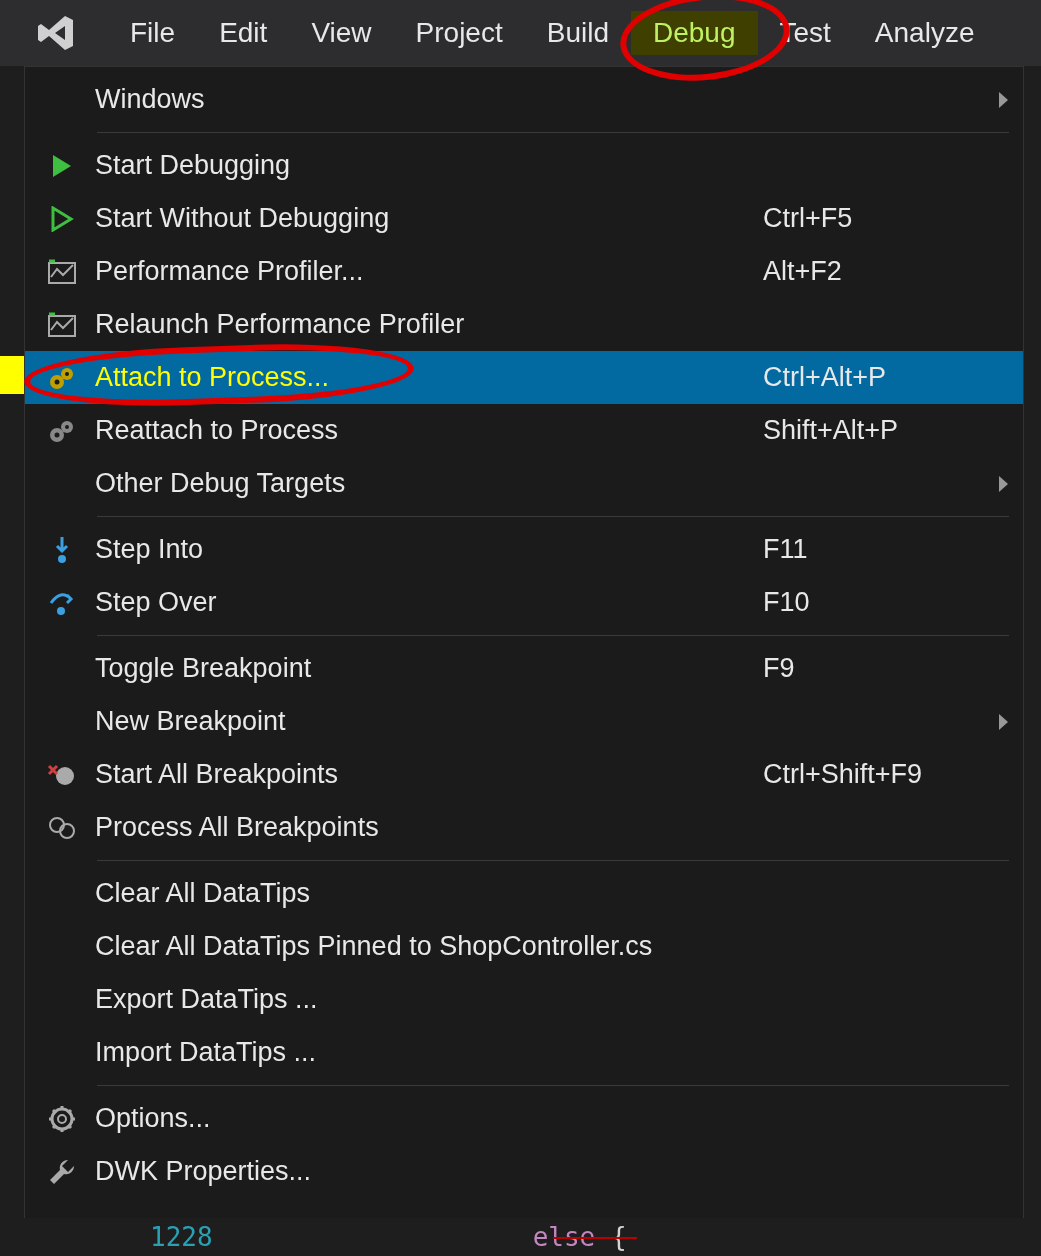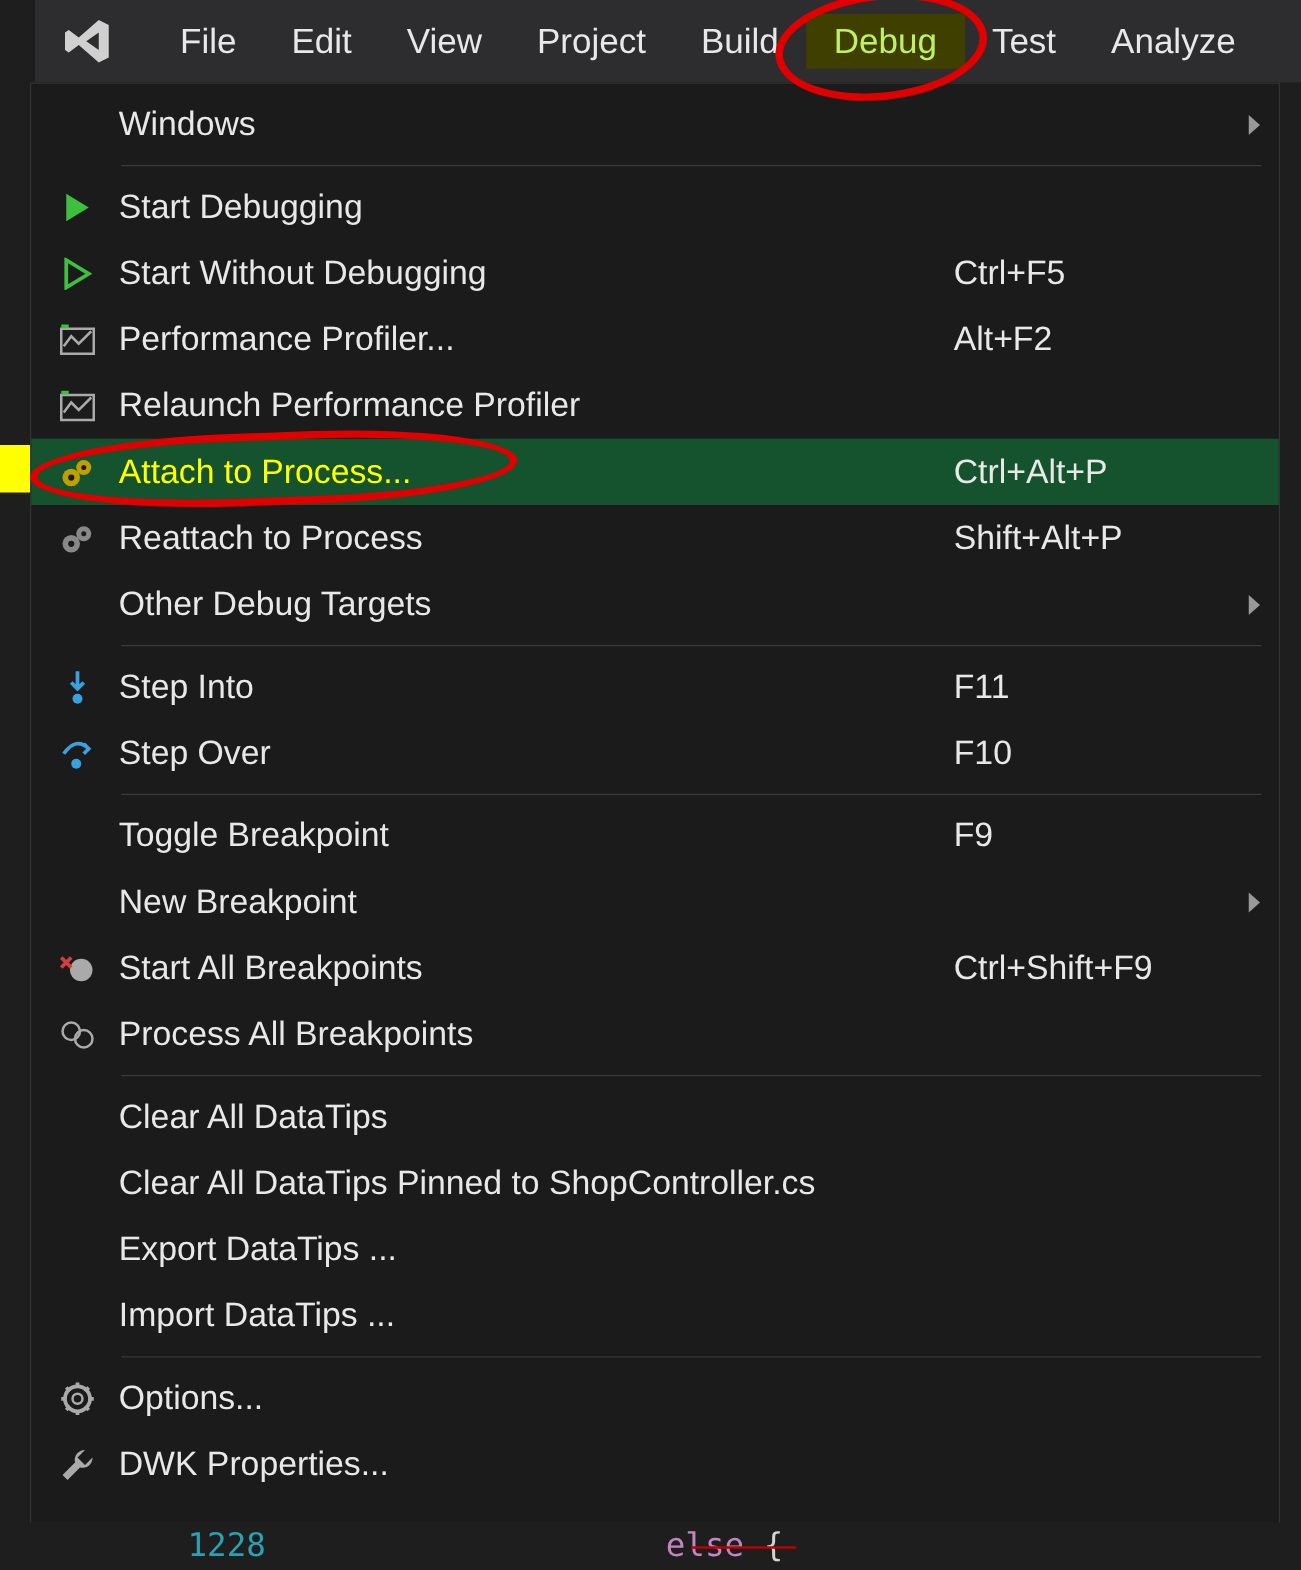--- a/index.html
+++ b/index.html
@@ -10,23 +10,22 @@
     width: 1041px;
     height: 1256px;
     overflow: hidden;
     position: relative;
   }
   .menubar {
     height: 66px;
     background: #2d2d30;
     display: flex;
     align-items: center;
-    padding-left: 18px;
+    padding-left: 32px;
     gap: 0;
-    margin-left: 28px;
   }
   .logo {
     width: 48px;
     height: 48px;
     margin-right: 28px;
     display: flex;
     align-items: center;
     justify-content: center;
   }
   .menubar-item {
@@ -51,21 +50,21 @@
     padding-bottom: 22px;
   }
   .menu-row {
     display: flex;
     align-items: center;
     height: 53px;
     padding-left: 4px;
     position: relative;
   }
   .menu-row.highlighted {
-    background: #14532d;
+    background: #0369a1;
   }
   .icon-cell {
     width: 66px;
     height: 100%;
     display: flex;
     align-items: center;
     justify-content: center;
     flex-shrink: 0;
   }
   .label-cell {

